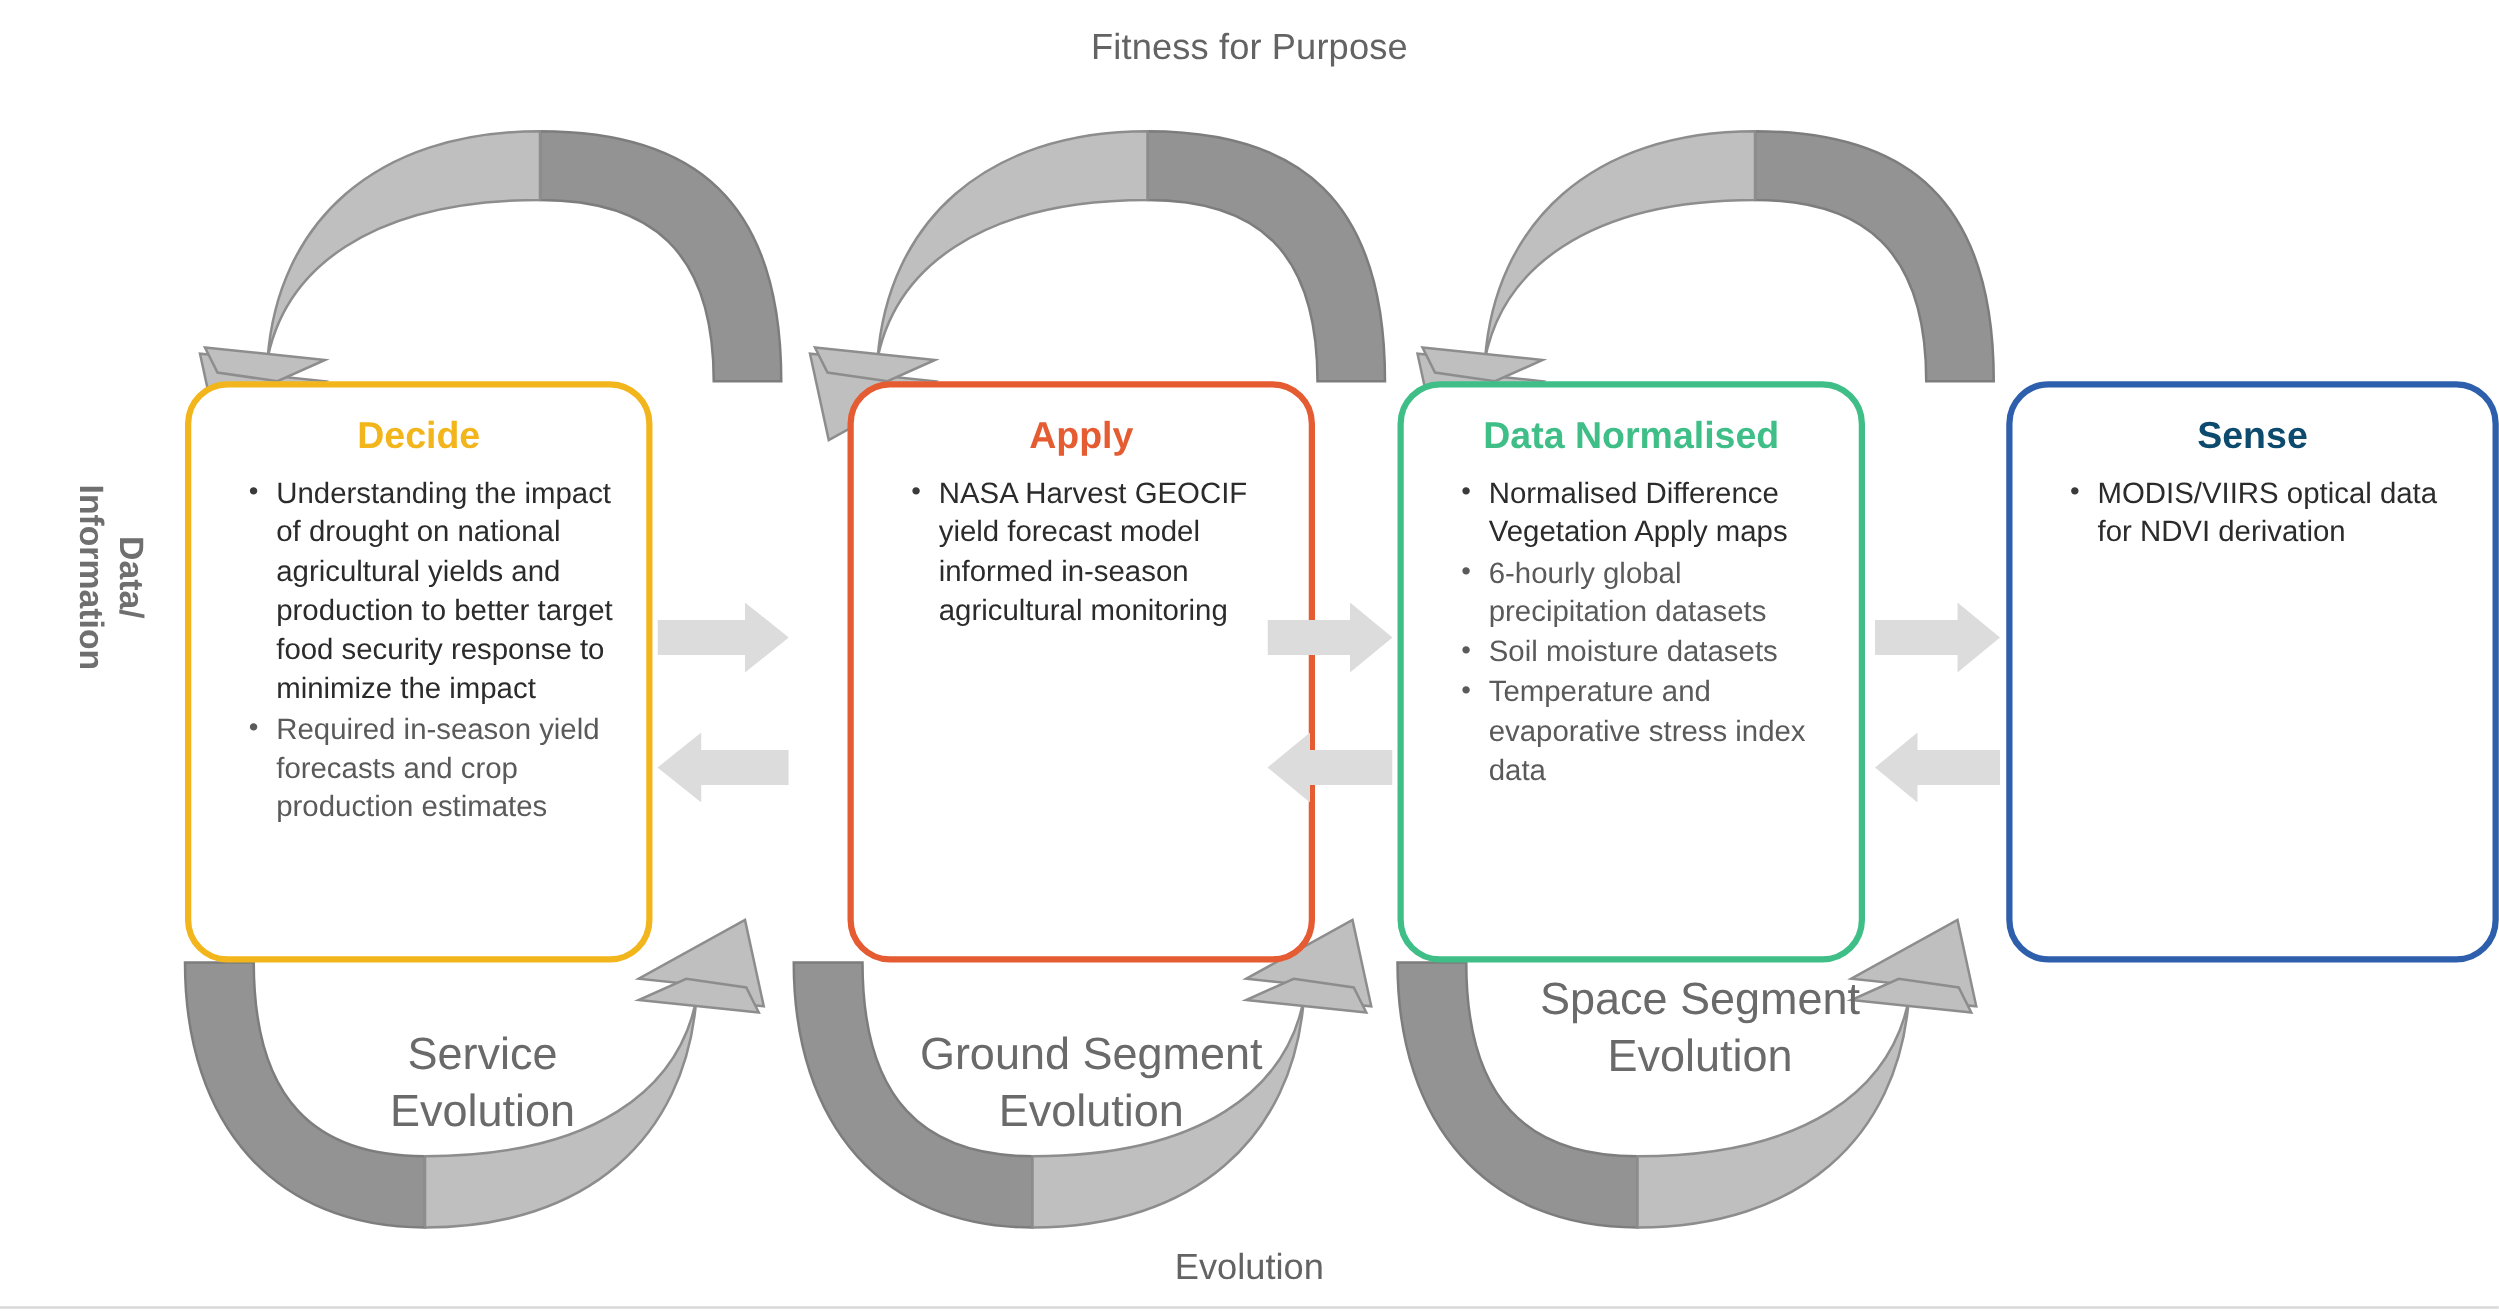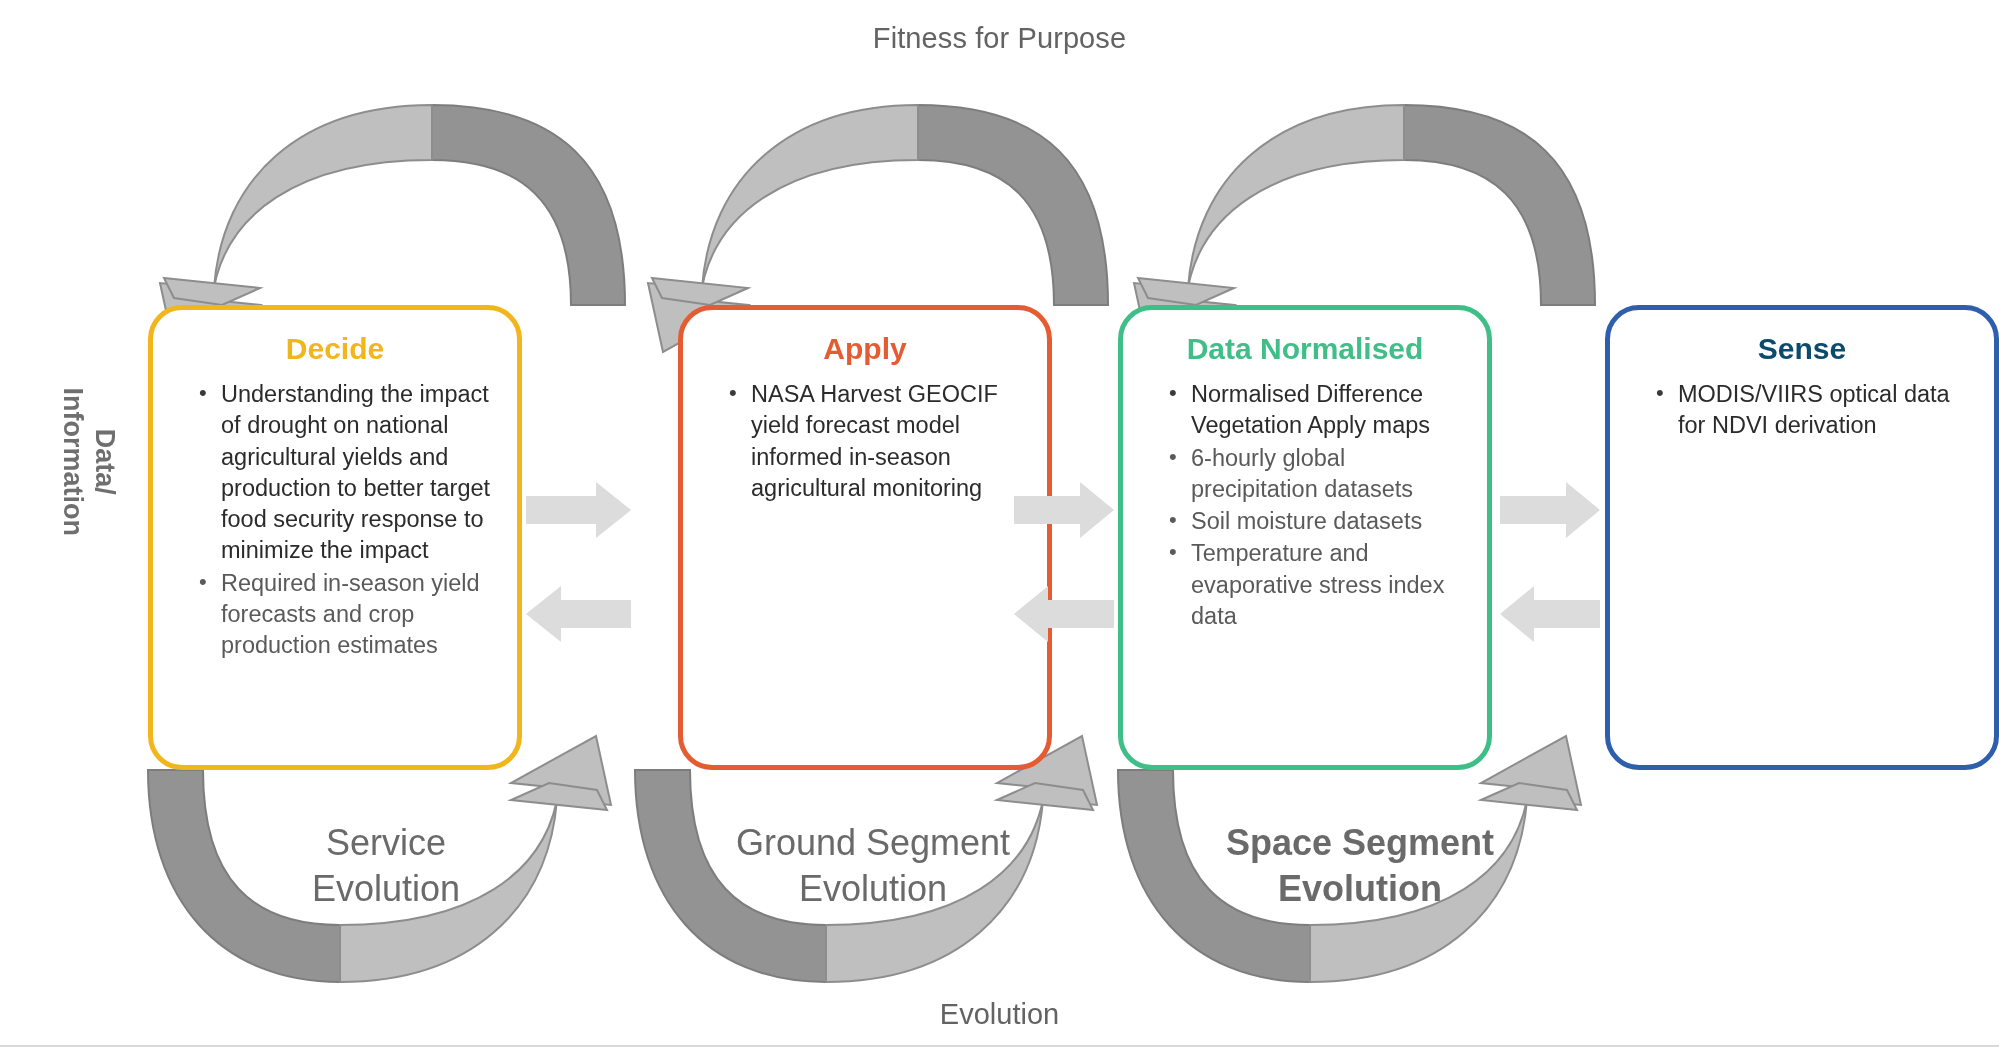--- a/index.html
+++ b/index.html
@@ -285,21 +285,21 @@
   </div>
 
   <div class="evo-label" style="left:236px;top:820px;">
     <span>Service</span>
     <span>Evolution</span>
   </div>
   <div class="evo-label" style="left:723px;top:820px;">
     <span>Ground Segment</span>
     <span>Evolution</span>
   </div>
-  <div class="evo-label" style="left:1210px;top:820px;font-weight:bold;">
+  <div class="evo-label" style="left:1210px;top:776px;">
     <span>Space Segment</span>
     <span>Evolution</span>
   </div>
 
   <div class="caption-bottom">Evolution</div>
 
   <div class="footer-rule"></div>
 </div>
 
 </body></html>

